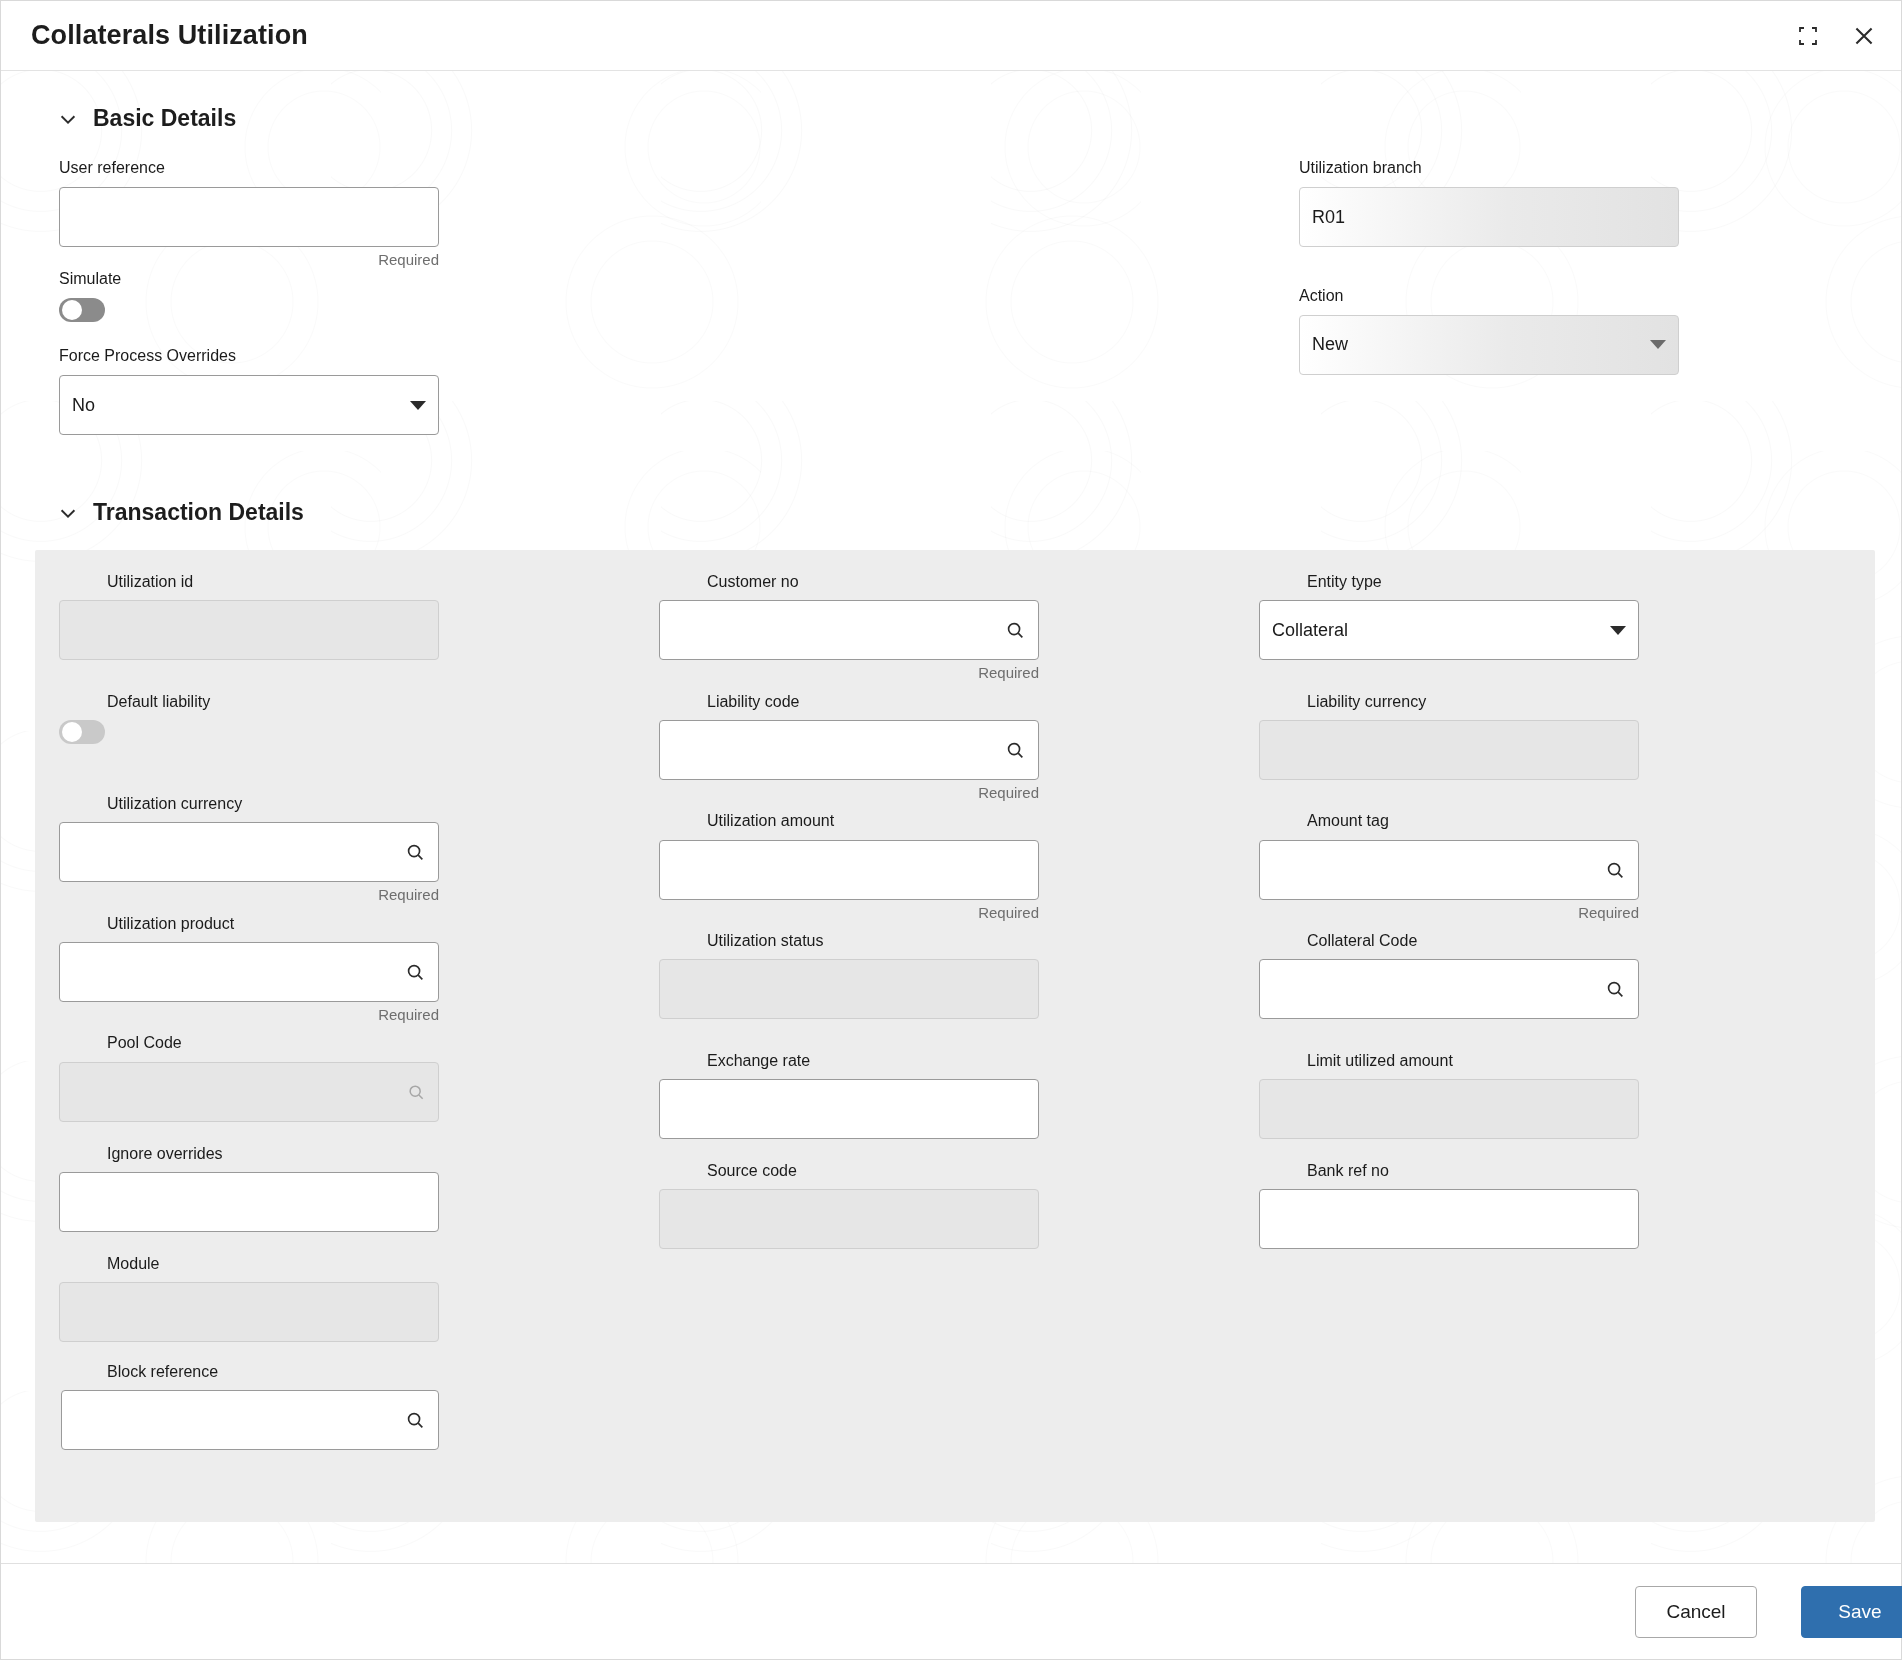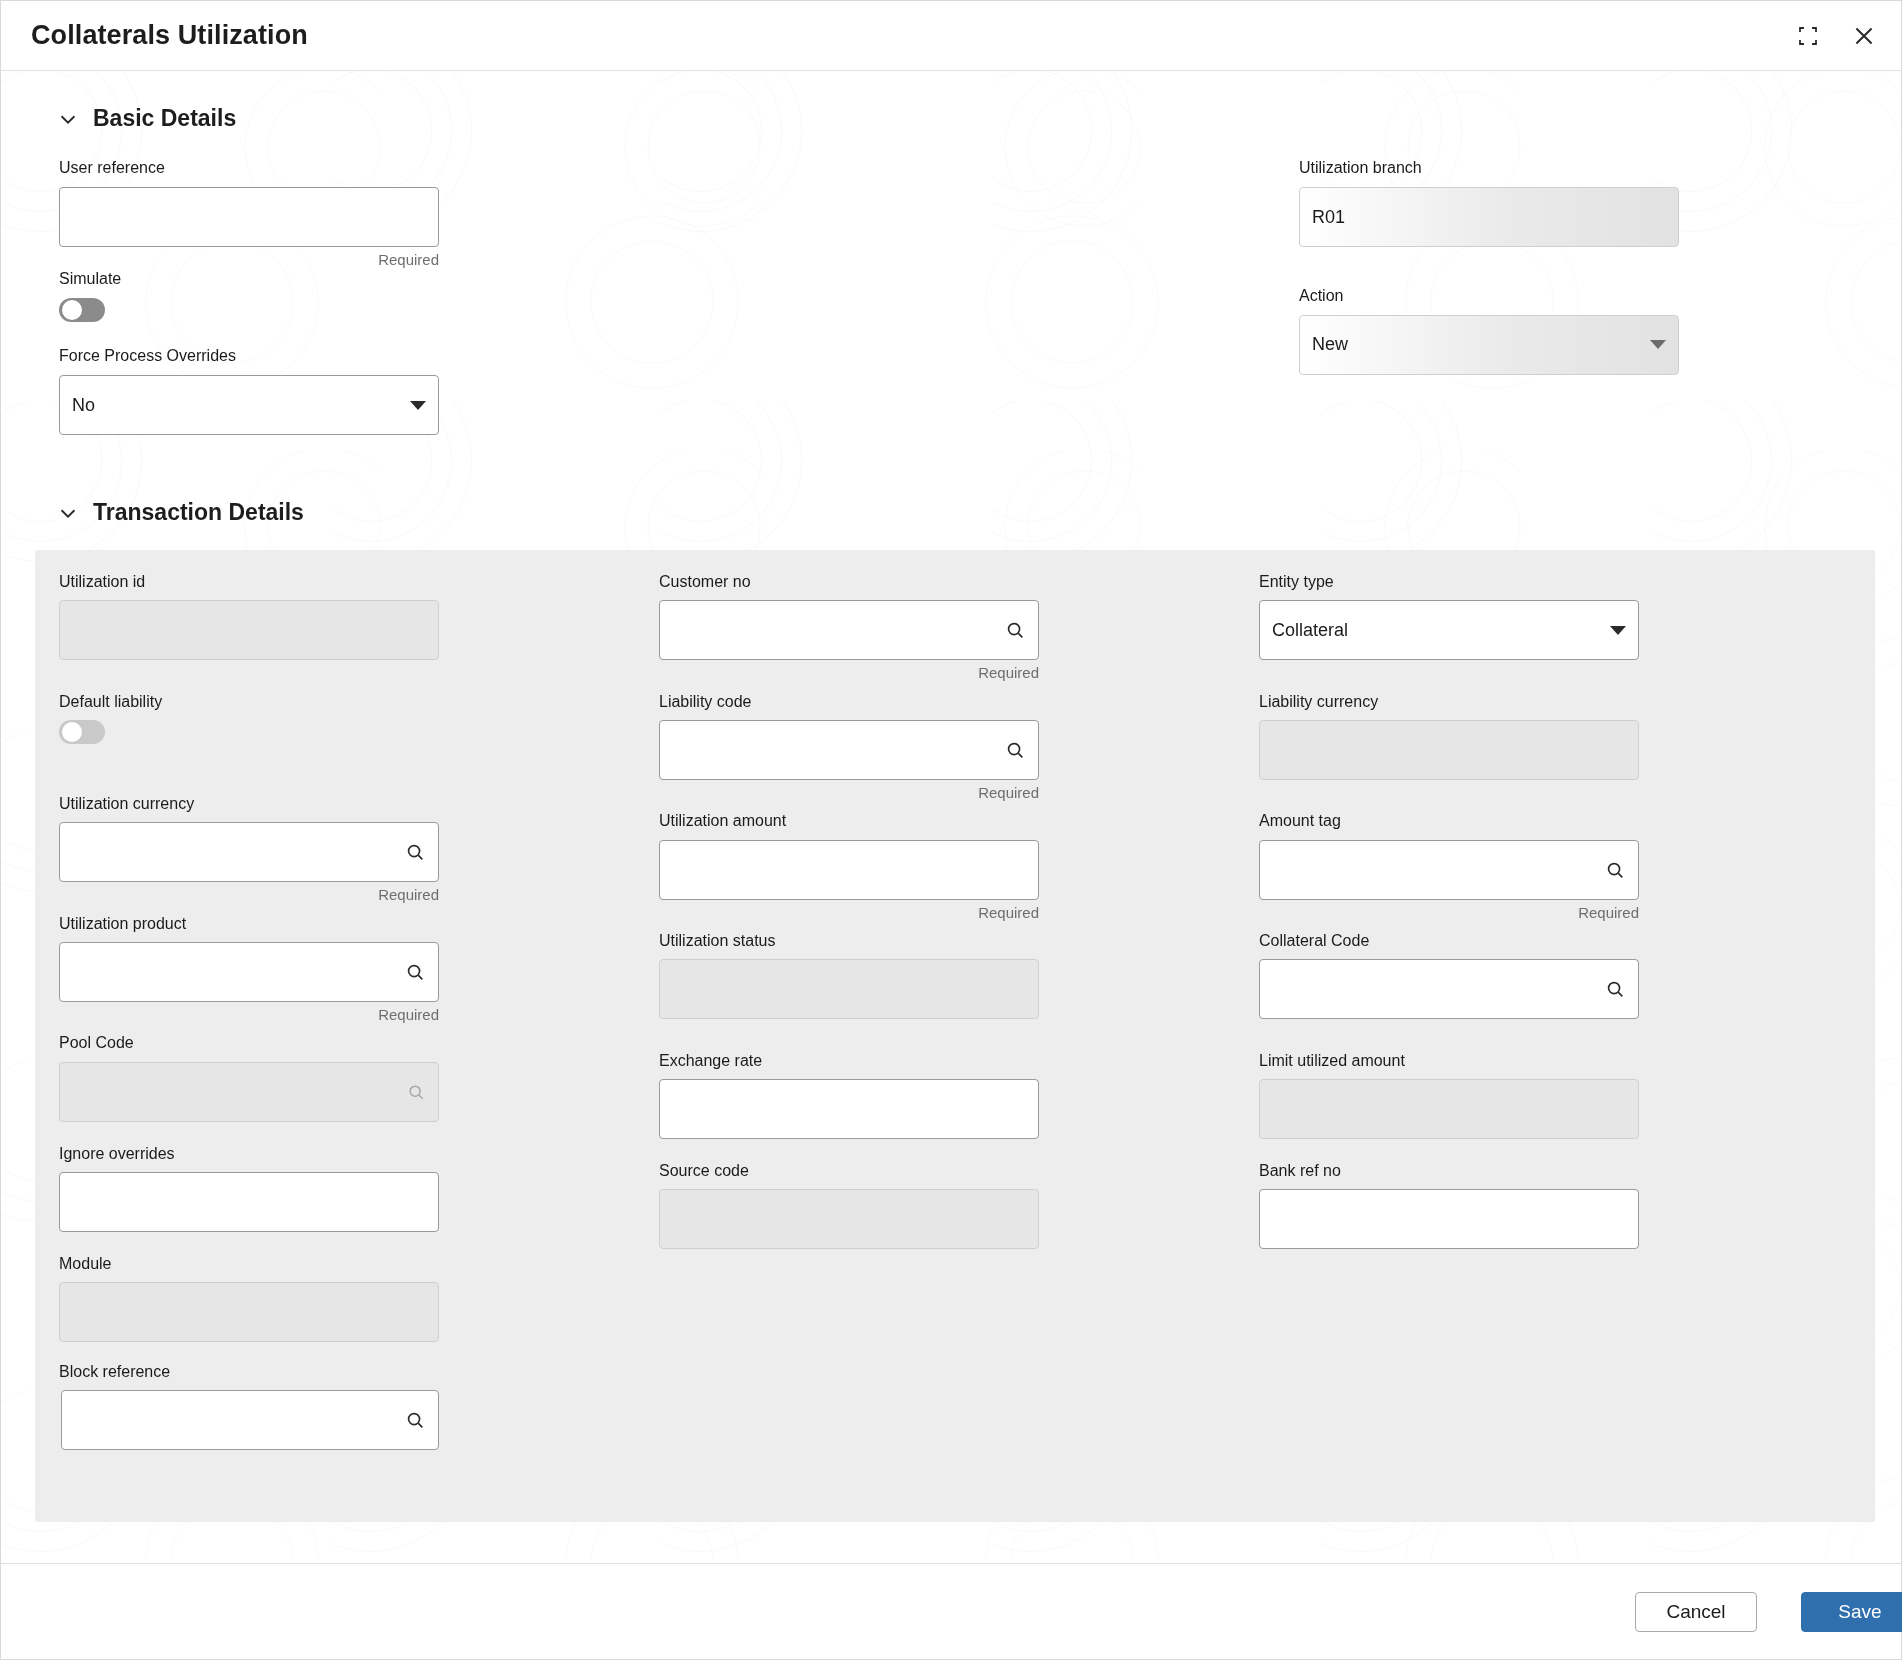--- a/index.html
+++ b/index.html
@@ -169,37 +169,37 @@
   }
   .grid-tx {
     display: grid;
     grid-template-columns: 380px 380px 380px;
     column-gap: 220px;
     row-gap: 0;
     padding: 0 0 0 24px;
   }
   .tx-col { display: flex; flex-direction: column; }
   .tx-field { margin-bottom: 10px; }
-  .tx-field .label { margin-bottom: 9px; }
+  .tx-field .label { margin-bottom: 9px; margin-left: 48px; }
   
   .footer {
     height: 96px;
     min-height: 96px;
     border-top: 1px solid #e0e0e0;
     background: #ffffff;
     display: flex;
     align-items: center;
     justify-content: flex-end;
     padding: 0 0 0 0;
     gap: 0;
     position: relative;
     z-index: 4;
   }
   .btn {
-    height: 40px;
+    height: 52px;
     min-width: 122px;
     border-radius: 4px;
     font-size: 19px;
     display: flex;
     align-items: center;
     justify-content: center;
     cursor: pointer;
   }
   .btn-cancel {
     border: 1px solid #a8a8a8;

